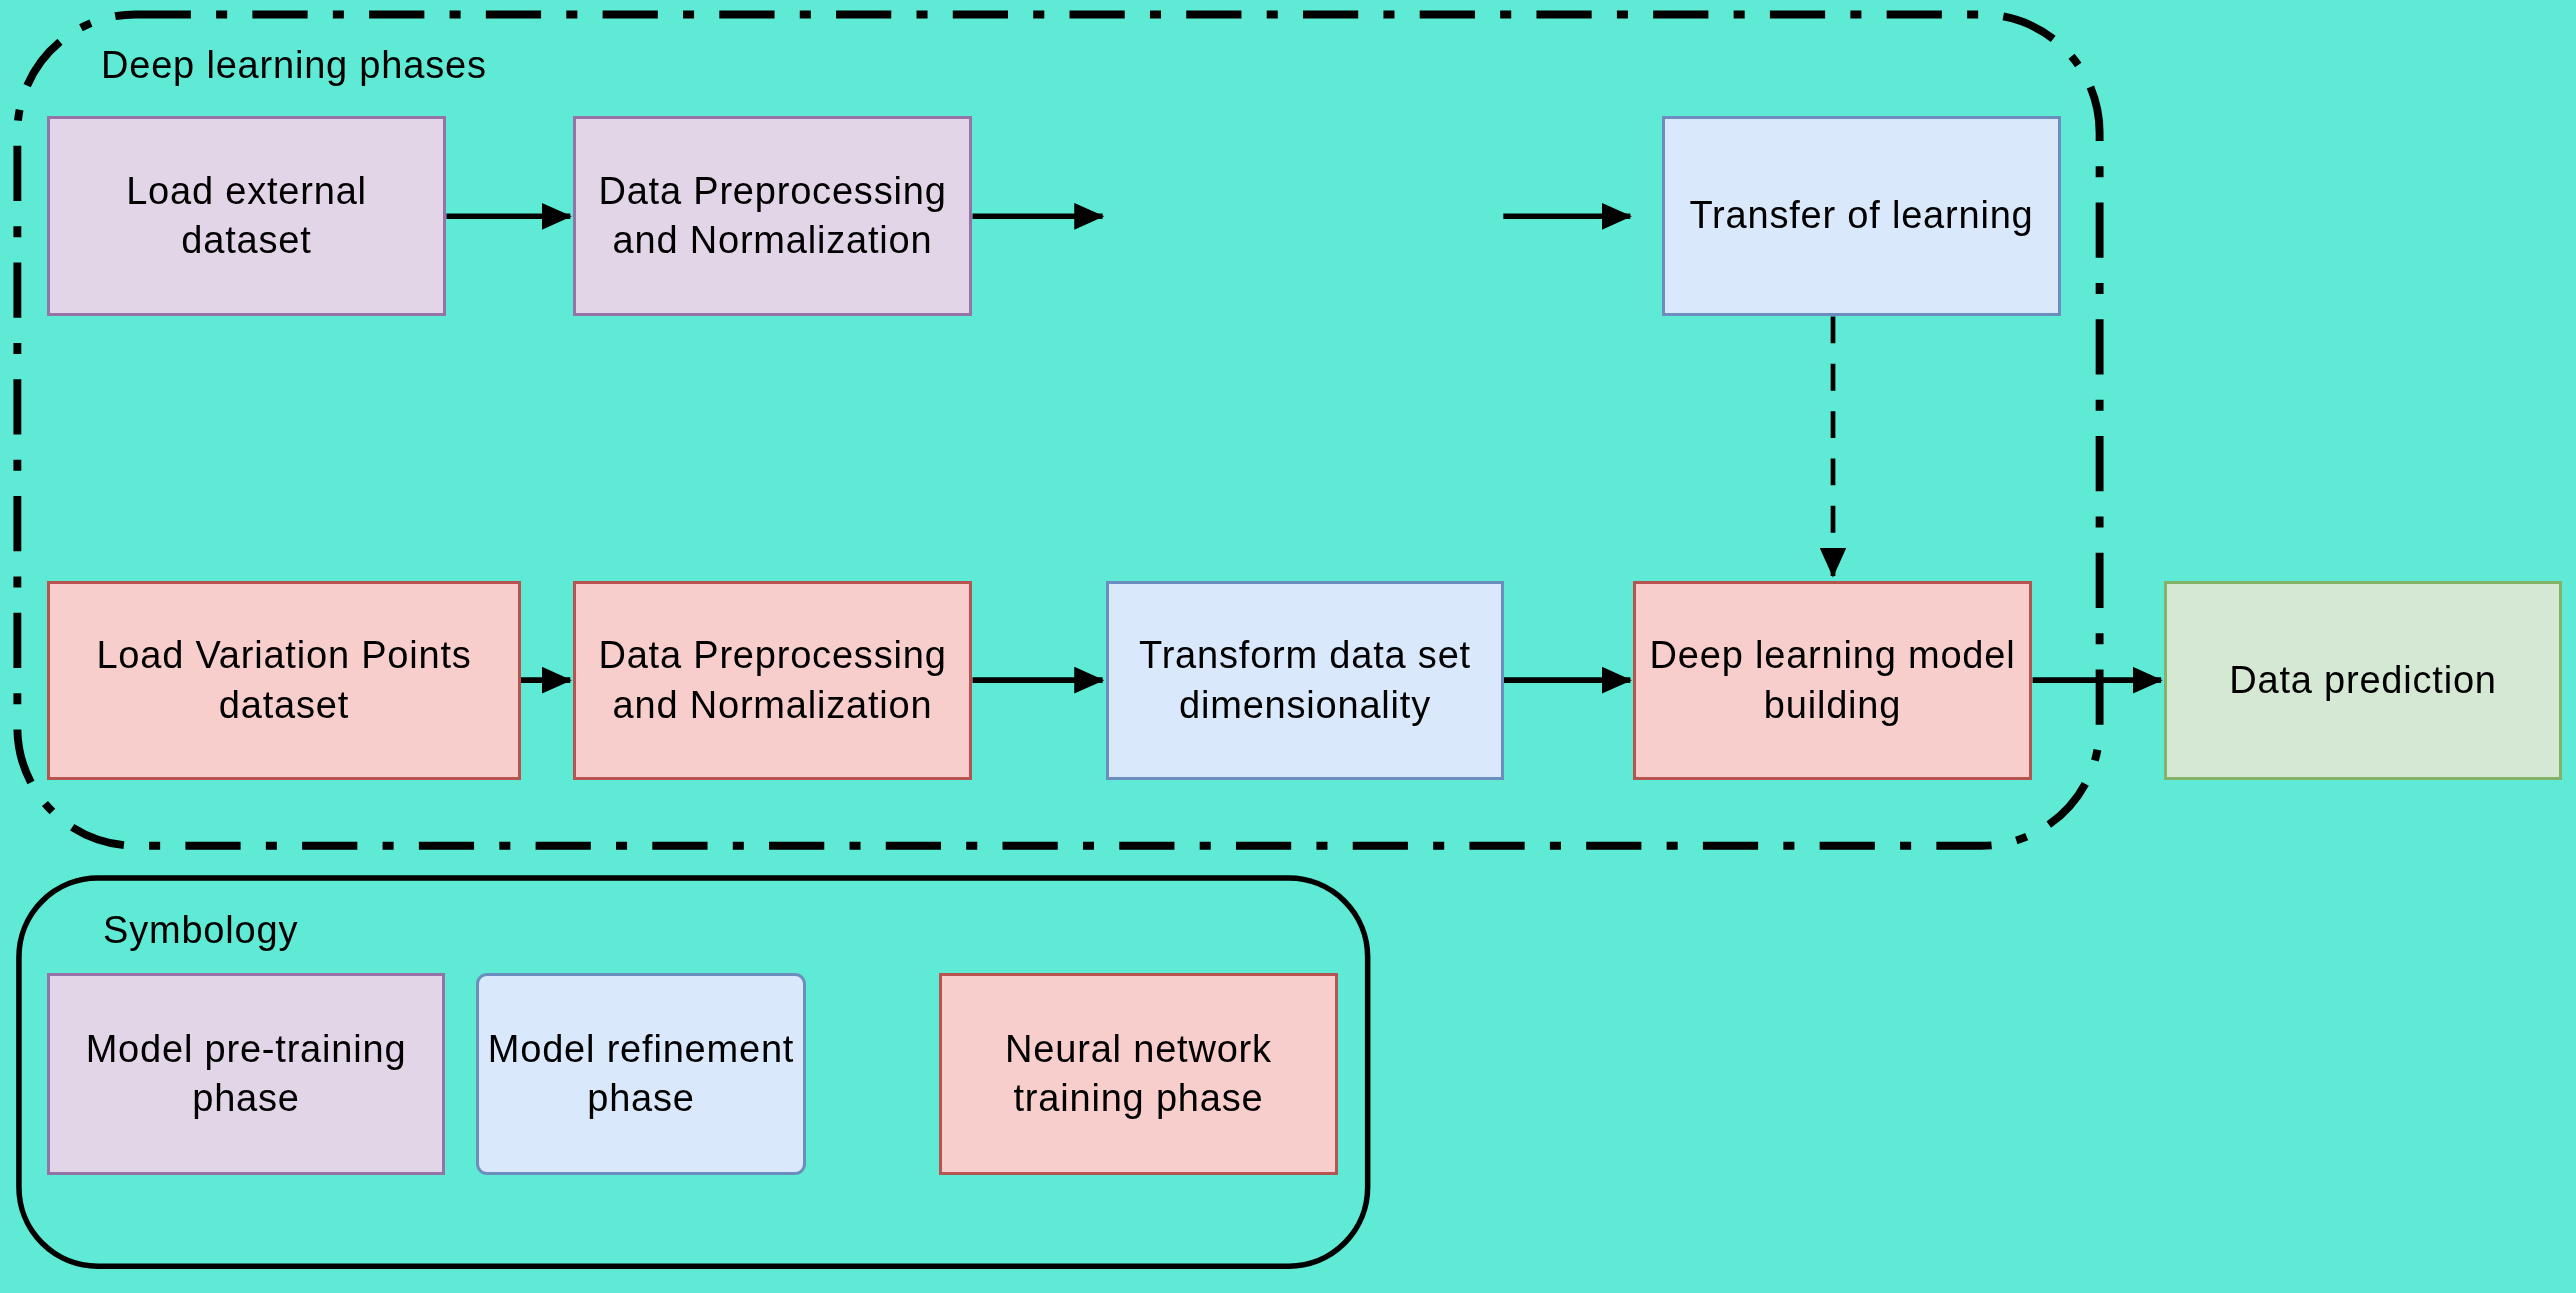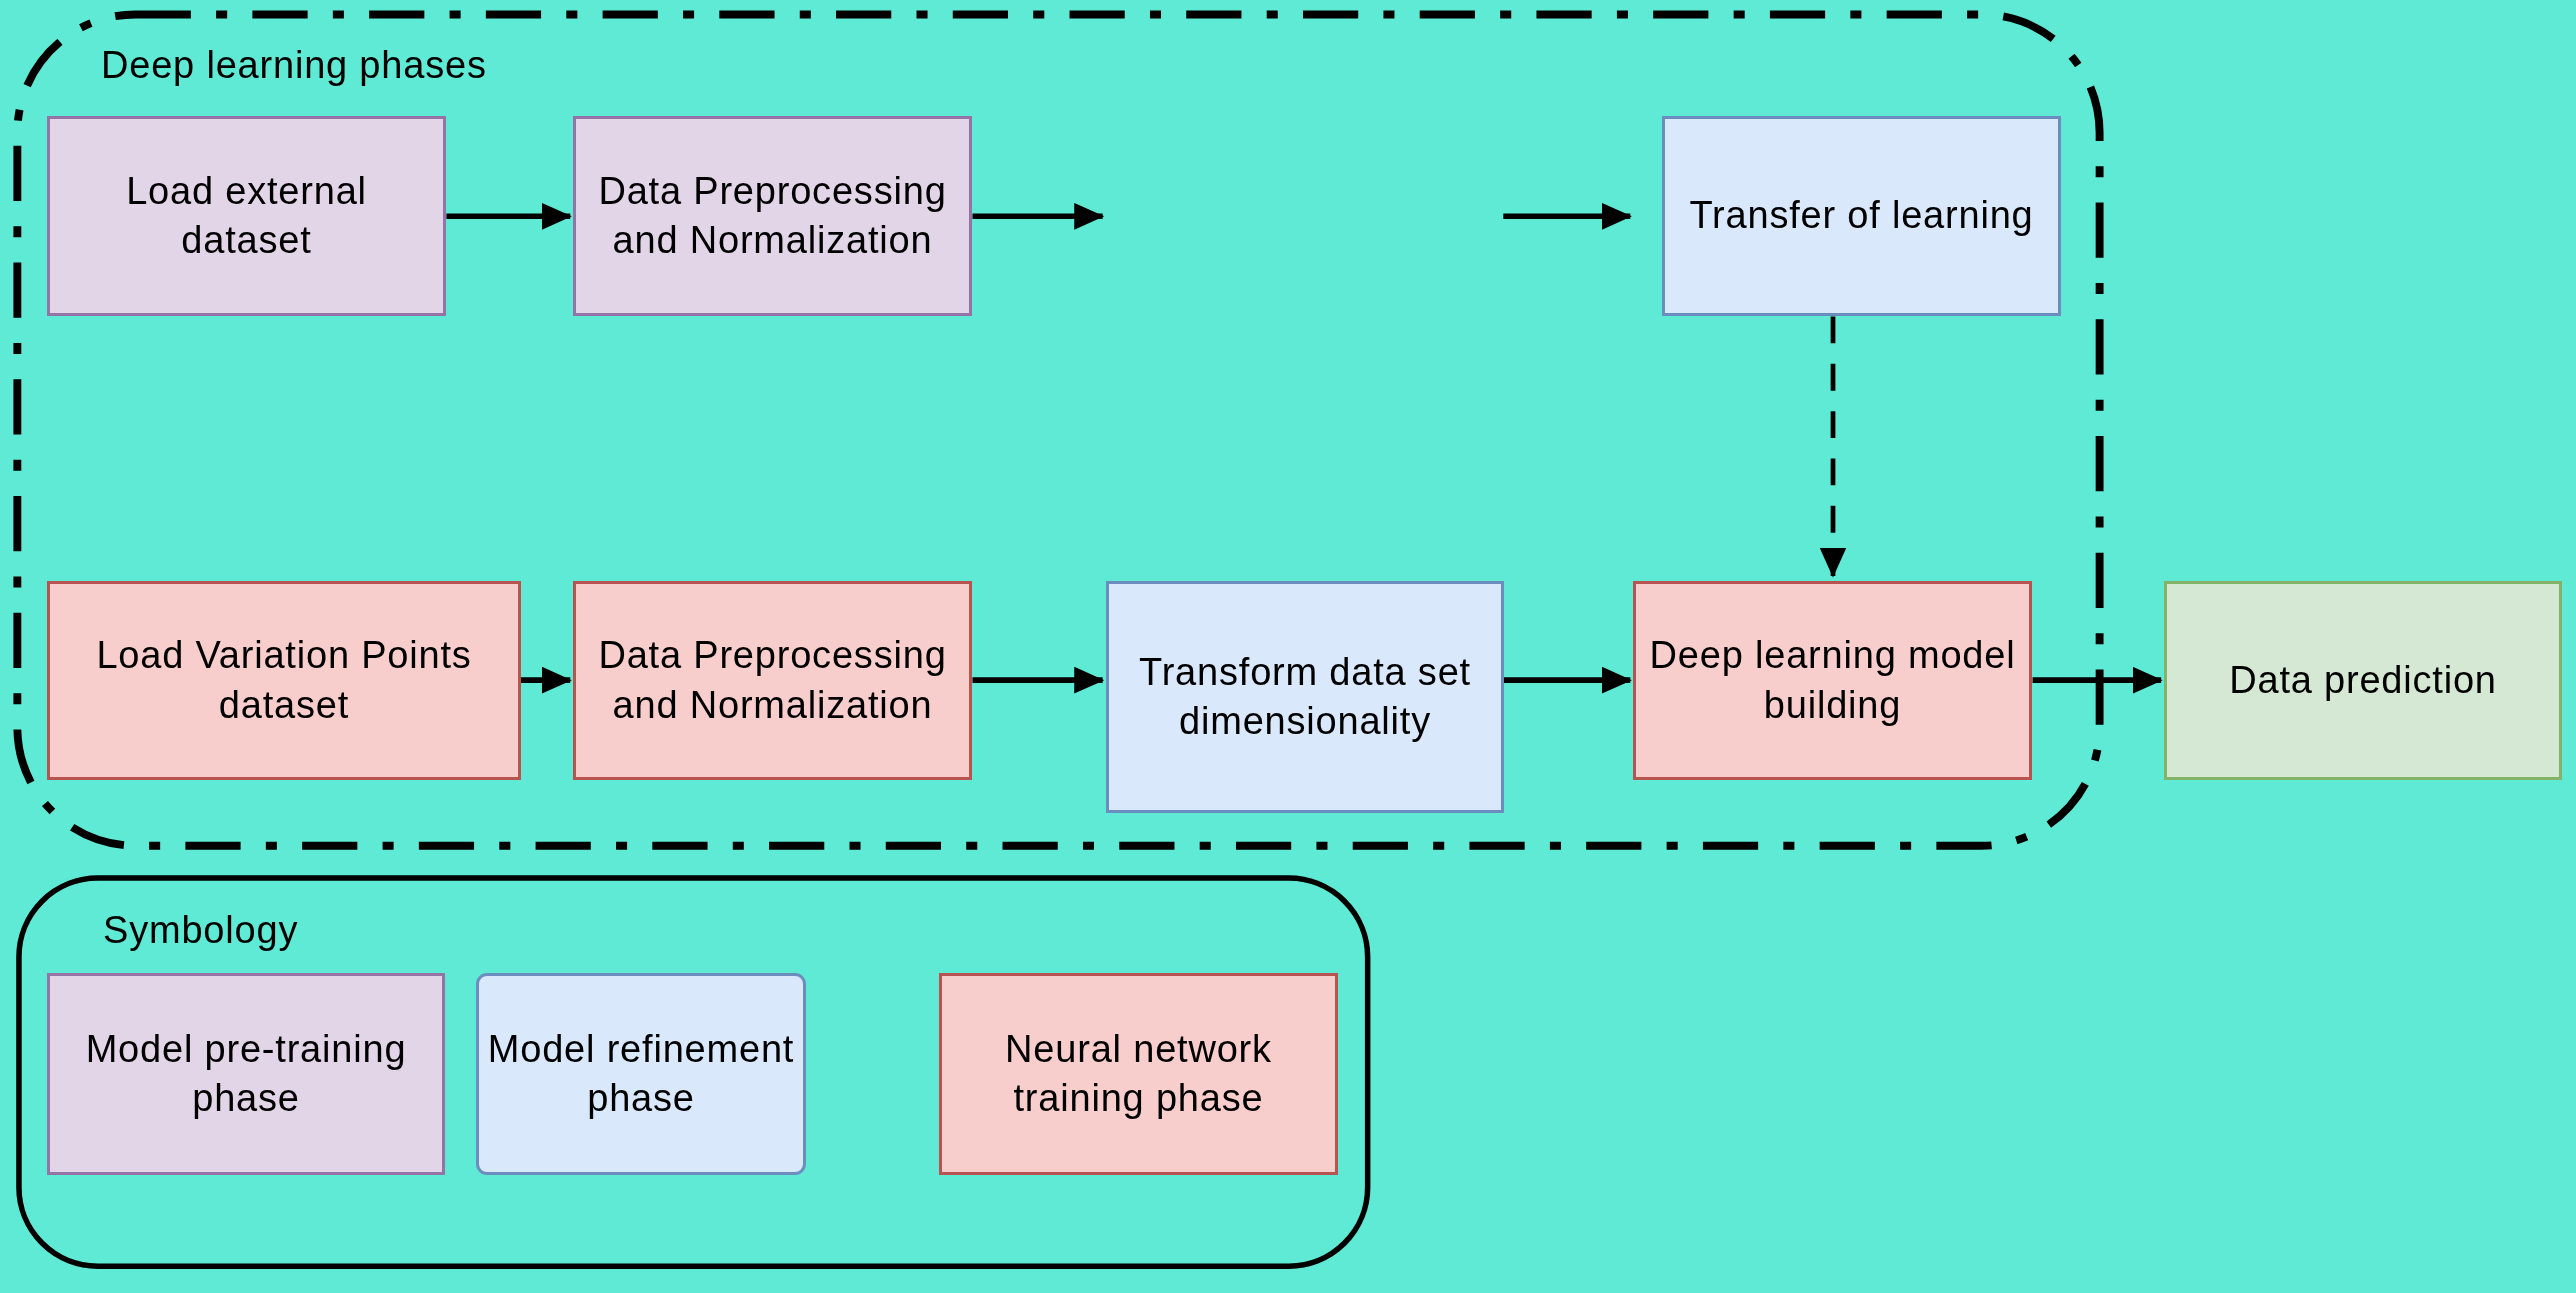--- a/index.html
+++ b/index.html
@@ -67,21 +67,21 @@
   .phase-training    { background: var(--training-fill);    border-color: var(--training-stroke); }
   .phase-prediction  { background: var(--prediction-fill);  border-color: var(--prediction-stroke); }
 
   
   .b1 { left: 47px;   top: 116px; width: 399px; height: 200px; }
   .b2 { left: 573px;  top: 116px; width: 399px; height: 200px; }
   .b3 { left: 1106px; top: 116px; width: 398px; height: 200px; }
   .b4 { left: 1633px; top: 116px; width: 399px; height: 200px; margin-left: 29px; }
   .b5 { left: 47px;   top: 581px; width: 474px; height: 199px; }
   .b6 { left: 573px;  top: 581px; width: 399px; height: 199px; }
-  .b7 { left: 1106px; top: 581px; width: 398px; height: 232px; }
+  .b7 { left: 1106px; top: 581px; width: 398px; height: 199px; }
   .b8 { left: 1633px; top: 581px; width: 399px; height: 199px; }
   .b9 { left: 2164px; top: 581px; width: 398px; height: 199px; }
   
   .l1 { left: 47px;   top: 973px; width: 398px; height: 202px; }
   .l2 { left: 476px;  top: 973px; width: 330px; height: 202px; border-radius: 11px; }
   .l3 { left: 939px; top: 973px; width: 399px; height: 202px; }
 </style>
 </head>
 <body>
 

